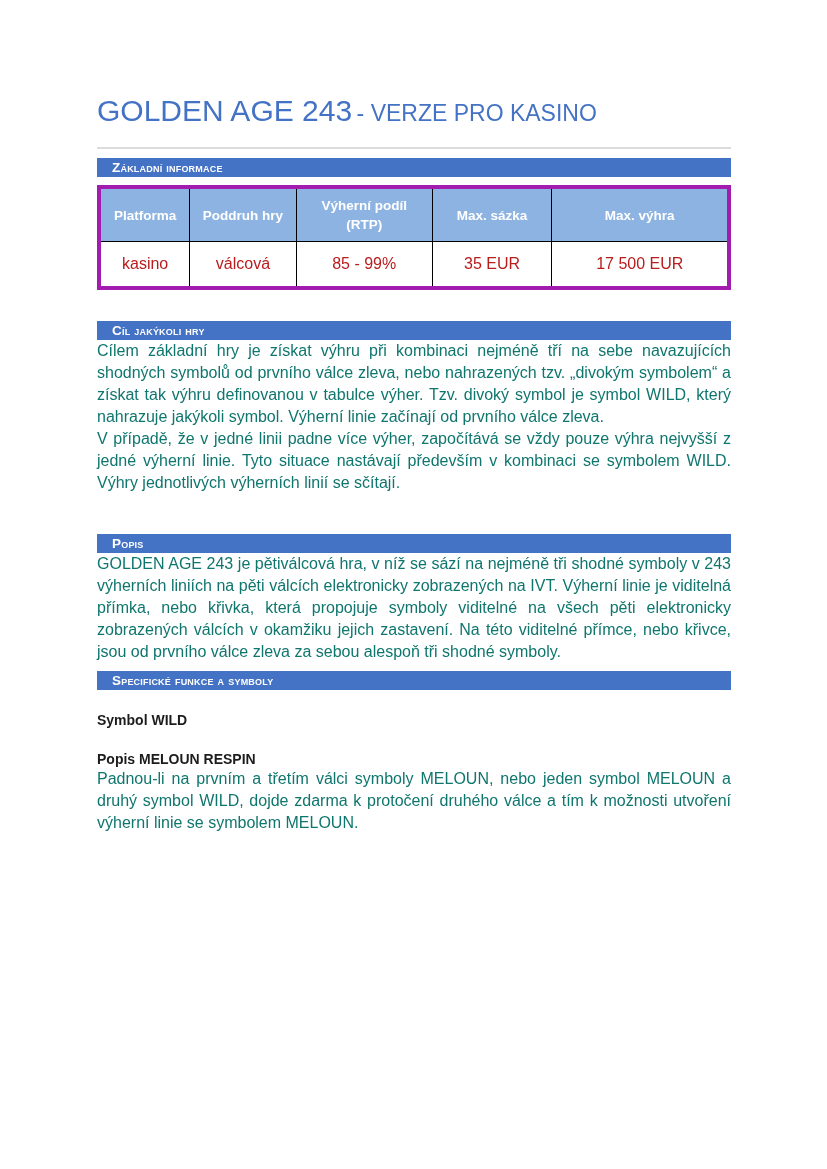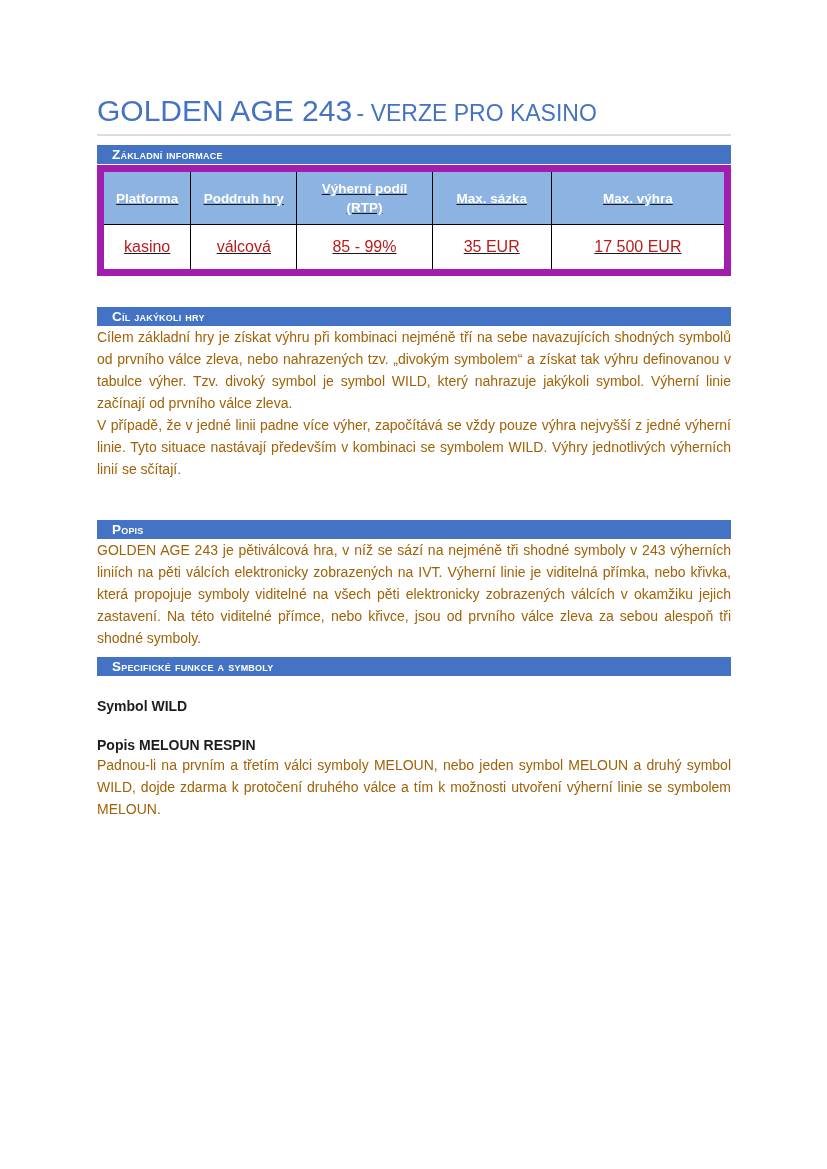--- a/index.html
+++ b/index.html
@@ -5,21 +5,21 @@
   html,body { margin:0; padding:0; }
   body {
     width:827px; height:1169px; background:#ffffff;
     font-family:"Liberation Sans", sans-serif; color:#1c1c1c;
   }
   .page { position:relative; width:827px; height:1169px; background:#fff; overflow:hidden; }
   .content { margin-left:97px; width:634px; }
 
   
   .title-block {
-    padding-top:94px; padding-bottom:6px;
+    padding-top:94px; padding-bottom:19px;
     border-bottom:2px solid #dcdcdc;
     white-space:nowrap;
   }
   .title-main { font-size:30px; color:#4472c4; font-weight:normal; }
   .title-sub  { font-size:23px; color:#4472c4; font-weight:normal; }
 
   
   .section-bar {
     background:#4472c4; color:#ffffff;
     font-weight:bold; font-variant:small-caps;
@@ -27,35 +27,35 @@
     padding-left:15px; letter-spacing:0.2px;
   }
   .bar-1 { margin-top:9px; }
   .bar-2 { margin-top:31px; }
   .bar-3 { margin-top:40px; }
   .bar-4 { margin-top:8px; }
 
   
   table.info-table {
     width:100%; border-collapse:collapse; table-layout:fixed;
-    margin-top:1px; border:7px solid #a21caf;text-decoration:underline;
+    margin-top:8px; border:4px solid #a21caf;
   }
   .info-table th, .info-table td {
     border:1px solid #000; text-align:center; vertical-align:middle;
     padding:2px 8px; overflow:hidden;
   }
   .info-table th {
     background:#8db3e2; color:#ffffff; font-weight:bold;
     font-size:13.5px; height:48px; line-height:19px;
   }
   .info-table td { height:40px; font-size:16px; color:#b91c1c; }
 
   
   p.body-par {
-    margin:0; text-align:justify; font-size:14px; line-height:22px; color:#a16207;
+    margin:0; text-align:justify; font-size:16px; line-height:22px; color:#0f766e;
   }
   .par-a { margin-top:13px; }
   .par-b { margin-top:8px; }
   .par-c { margin-top:26px; }
   .subhead { font-weight:bold; font-size:14px; line-height:18px; margin-top:21px; color:#1c1c1c; }
   .par-d { margin-top:15px; text-align:left; }
   .par-e { margin-top:15px; }
 </style>
 </head>
 <body>

